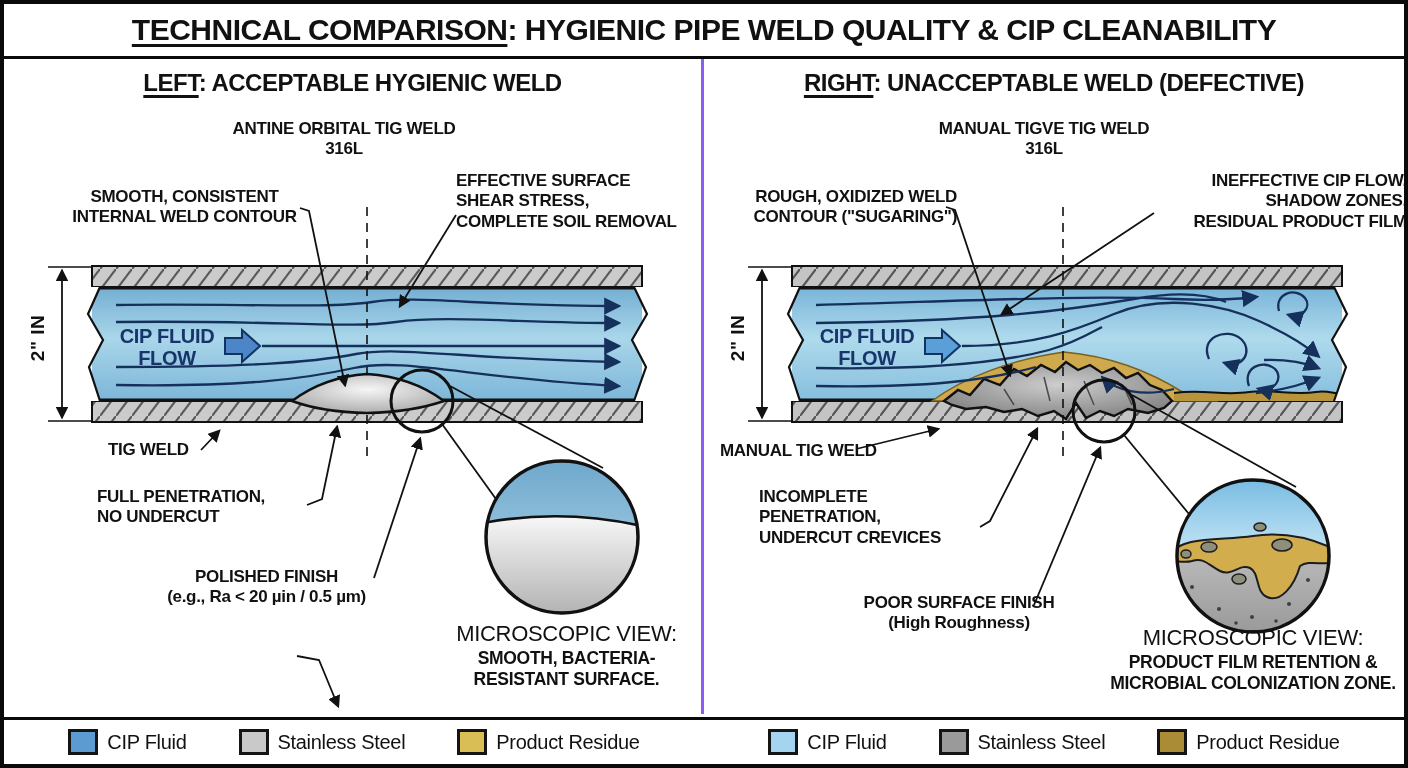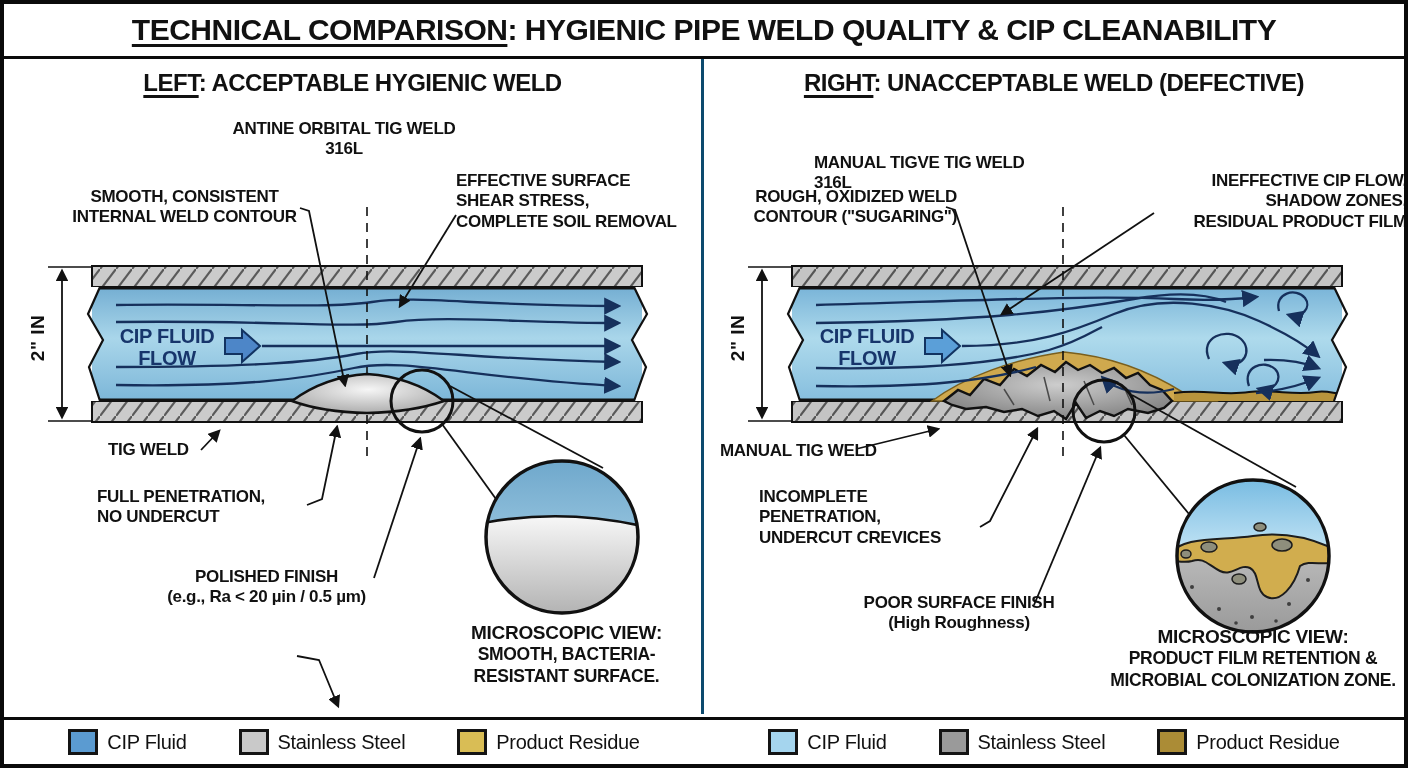--- a/index.html
+++ b/index.html
@@ -12,40 +12,40 @@
   .title-band{
     position:absolute;left:0;top:0;width:1400px;height:55px;
     border-bottom:3px solid #0a0a0a;display:flex;align-items:center;justify-content:center;
   }
   .title-band .t{
     font-size:30px;font-weight:800;letter-spacing:-0.5px;white-space:pre;
   }
   .title-band .t .em{text-decoration:underline;text-underline-offset:4px;text-decoration-thickness:3px;}
   .panels{position:absolute;left:0;top:55px;width:1400px;height:655px;display:flex;}
   .panel{position:relative;width:700px;height:655px;}
-  .panel.left{border-right:3px solid #0c4a6e;}
+  .panel.left{border-right:3px solid #8b5cf6;}
   .panel-header{
     position:absolute;left:0;top:10px;width:100%;text-align:center;
     font-size:24px;font-weight:800;letter-spacing:-0.5px;white-space:pre;
   }
   .panel-header .em{text-decoration:underline;text-underline-offset:4px;text-decoration-thickness:3px;}
   .note{
     position:absolute;font-size:17px;font-weight:600;line-height:1.2;
     letter-spacing:-0.3px;white-space:pre-line;
   }
   .flow-label{
     position:absolute;font-size:20px;font-weight:700;color:#17356b;
     text-align:center;line-height:1.12;white-space:pre-line;letter-spacing:-0.3px;
   }
   .dim-label{
     position:absolute;font-size:19px;font-weight:700;text-align:center;
     transform:rotate(-90deg);white-space:nowrap;letter-spacing:0.5px;
   }
   .micro-block{position:absolute;text-align:center;line-height:1.22;}
-  .micro-block .mt{font-size:19px;font-weight:700;letter-spacing:-0.3px;}
+  .micro-block .mt{font-size:22px;font-weight:400;letter-spacing:-0.3px;}
   .micro-block .mc{font-size:17.5px;font-weight:600;letter-spacing:-0.3px;white-space:pre-line;}
   .dia{position:absolute;left:0;top:0;width:700px;height:655px;}
   .legend-band{
     position:absolute;left:0;top:713px;width:1400px;height:47px;
     border-top:3px solid #0a0a0a;display:flex;
   }
   .legend-half{width:700px;display:flex;align-items:center;justify-content:center;gap:52px;}
   .legend-item{display:flex;align-items:center;gap:9px;}
   .swatch{width:30px;height:26px;border:3px solid #141414;}
   .legend-label{font-size:20px;font-weight:500;letter-spacing:-0.3px;}
@@ -304,21 +304,21 @@
               <circle cx="470" cy="515" r="1.8"></circle>
                 <circle cx="532" cy="564" r="1.8"></circle>
                 <circle cx="572" cy="562" r="1.8"></circle>
             </g>
           </g>
           <circle cx="549" cy="497" r="76" fill="none" stroke="#111" stroke-width="3.5"></circle>
         </g>
       </svg>
 
       <div class="panel-header"><span class="em">RIGHT</span><span>: UNACCEPTABLE WELD (DEFECTIVE)</span></div>
-      <div class="note" style="left:110px;top:60px;width:460px;margin-top:34px;">MANUAL TIGVE TIG WELD
+      <div class="note" style="left:110px;top:60px;width:460px;text-align:center;">MANUAL TIGVE TIG WELD
 316L</div>
       <div class="note" style="left:28px;top:128px;width:225px;text-align:right;">ROUGH, OXIDIZED WELD
 CONTOUR ("SUGARING")</div>
       <div class="note" style="left:448px;top:112px;width:255px;text-align:right;">INEFFECTIVE CIP FLOW,
 SHADOW ZONES,
 RESIDUAL PRODUCT FILM</div>
       <div class="dim-label" style="left:-6px;top:268px;width:80px;">2" IN</div>
       <div class="flow-label" style="left:106px;top:266px;width:114px;">CIP FLUID
 FLOW</div>
       <div class="note" style="left:16px;top:382px;">MANUAL TIG WELD</div>

